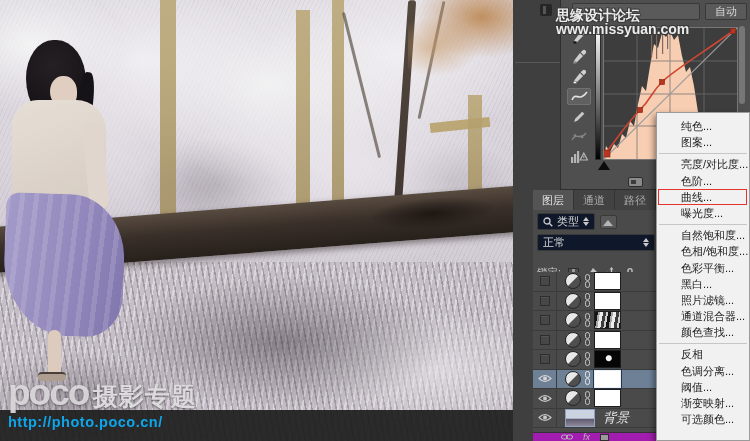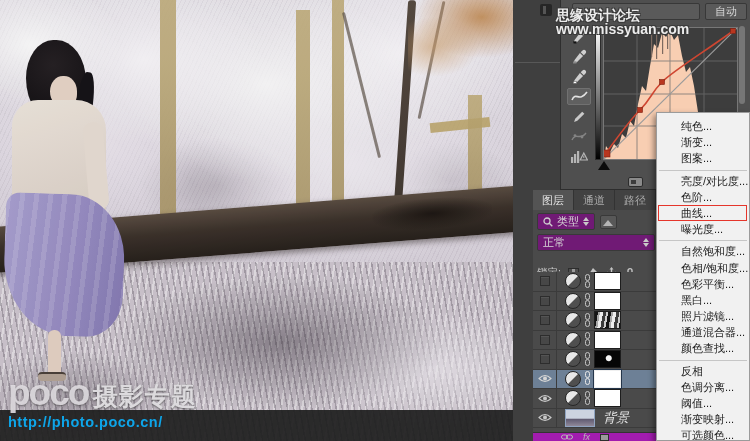--- a/index.html
+++ b/index.html
@@ -91,21 +91,21 @@
   .props-foot-toggle{left:628px;top:177px;width:15px;height:10px;background:#8a8a8a;border:1px solid #2c2c2c;border-radius:2px;}
   .props-foot-toggle:after{content:"";position:absolute;left:2px;top:2px;width:5px;height:4px;background:#3c3c3c;}
   .props-sep{left:560px;top:189px;width:190px;height:1px;background:#2d2d2d;}
 
   
   .layers{left:533px;top:190px;width:217px;height:251px;background:#4a4a4a;}
   .ltabs{position:absolute;left:0;top:0;width:217px;height:20px;background:#3a3a3a;display:flex;}
   .ltab{padding:3px 9px 0;font-size:11px;color:#a9a9a9;background:#424242;border-right:1px solid #333;}
   .ltab.active{background:#545454;color:#e3e3e3;}
   .lfilter{position:absolute;left:4px;top:23px;display:flex;align-items:center;gap:5px;}
-  .dd{background:#701a75;border:1px solid #393939;border-radius:2px;color:#d8d8d8;font-size:11px;
+  .dd{background:#0f172a;border:1px solid #393939;border-radius:2px;color:#d8d8d8;font-size:11px;
     display:flex;align-items:center;gap:4px;padding:1px 5px;height:17px;}
   .updown{display:flex;flex-direction:column;gap:1px;}
   .updown i{width:0;height:0;border-left:3px solid transparent;border-right:3px solid transparent;}
   .updown .u{border-bottom:4px solid #c9c9c9;}
   .updown .d{border-top:4px solid #c9c9c9;}
   .pic-icon{width:17px;height:14px;background:#585858;border:1px solid #393939;border-radius:2px;position:relative;}
   .pic-icon:after{content:"";position:absolute;left:2px;bottom:2px;width:0;height:0;
     border-left:5px solid transparent;border-right:5px solid transparent;border-bottom:6px solid #b5b5b5;}
   .lblend{position:absolute;left:4px;top:44px;}
   .lblend .dd{width:118px;justify-content:space-between;}
@@ -416,21 +416,20 @@
           <rect x="0.5" y="2" width="6" height="4" rx="2" fill="none" stroke="#b9b9b9"></rect>
           <rect x="5.5" y="2" width="6" height="4" rx="2" fill="none" stroke="#b9b9b9"></rect>
         </svg>
       <span style="font-style:italic;">fx</span>
       <span class="sq"></span>
     </div>
   </div>
 
   <div class="abs menu">
     <div class="mi">纯色...</div>
-    <div class="mi">渐变...</div>
     <div class="mi">图案...</div>
     <div class="msep"></div>
     <div class="mi">亮度/对比度...</div>
     <div class="mi">色阶...</div>
     <div class="mi hl">曲线...</div>
     <div class="mi">曝光度...</div>
     <div class="msep"></div>
     <div class="mi">自然饱和度...</div>
     <div class="mi">色相/饱和度...</div>
     <div class="mi">色彩平衡...</div>

